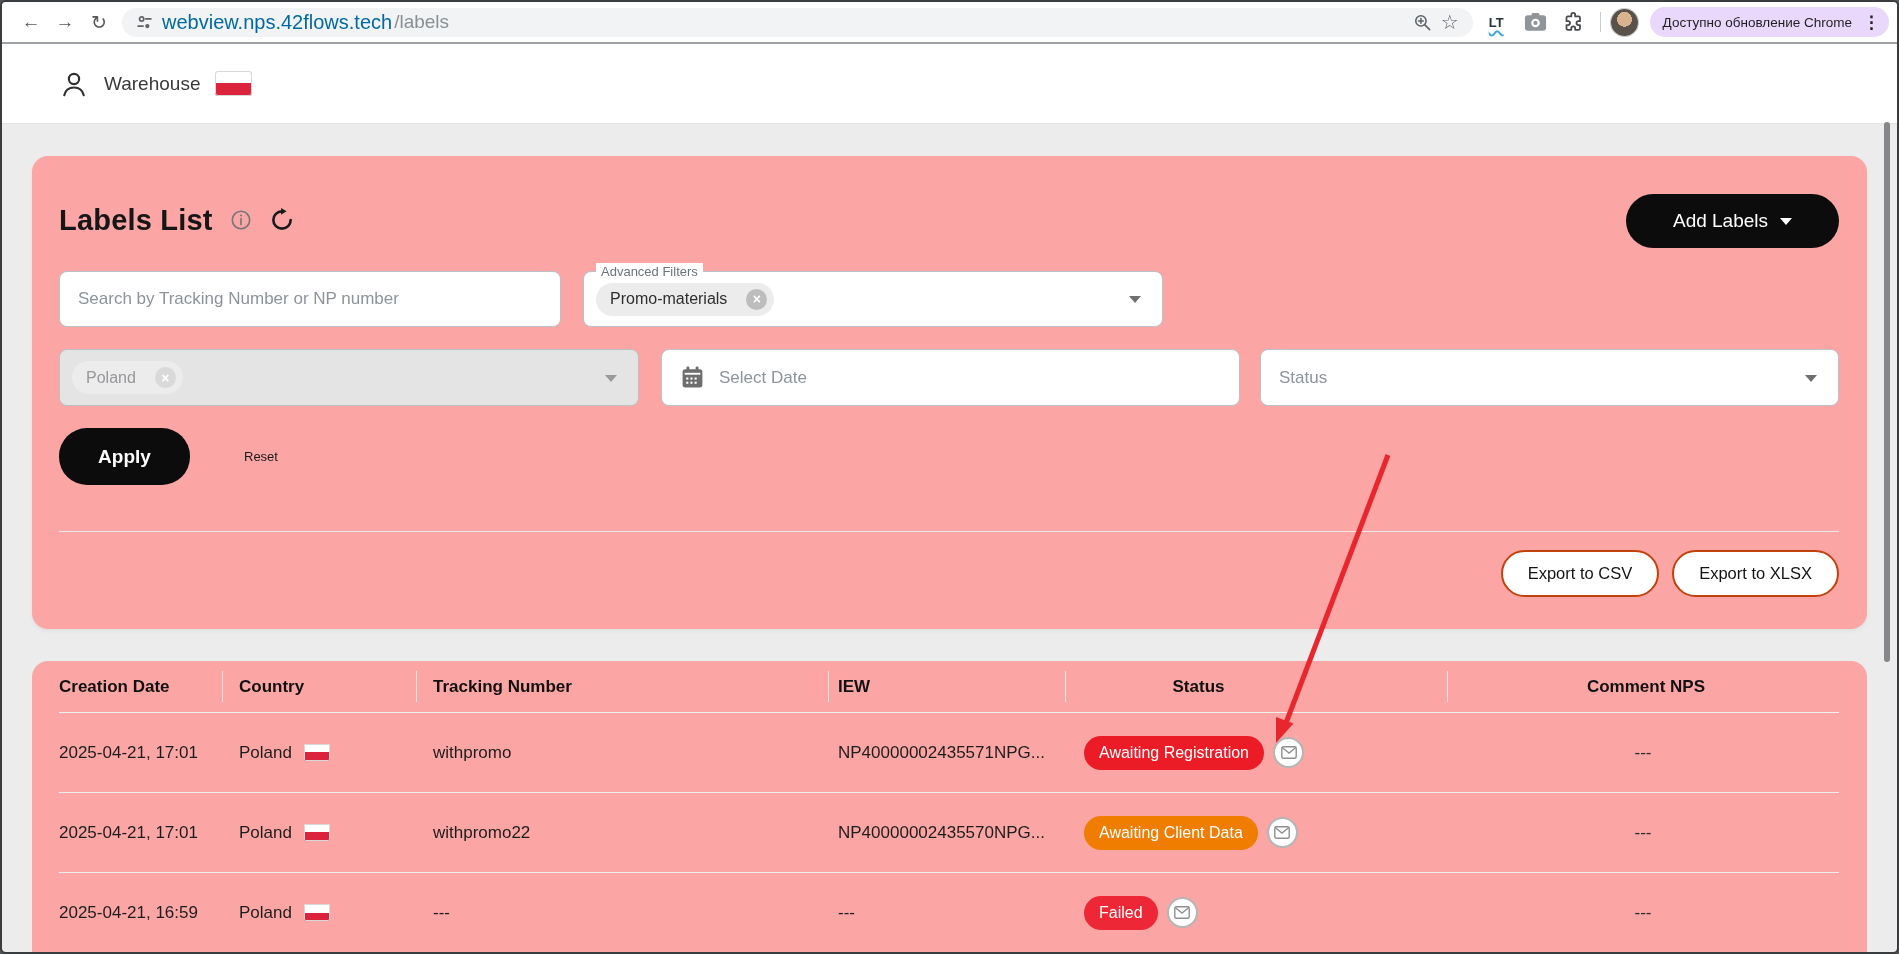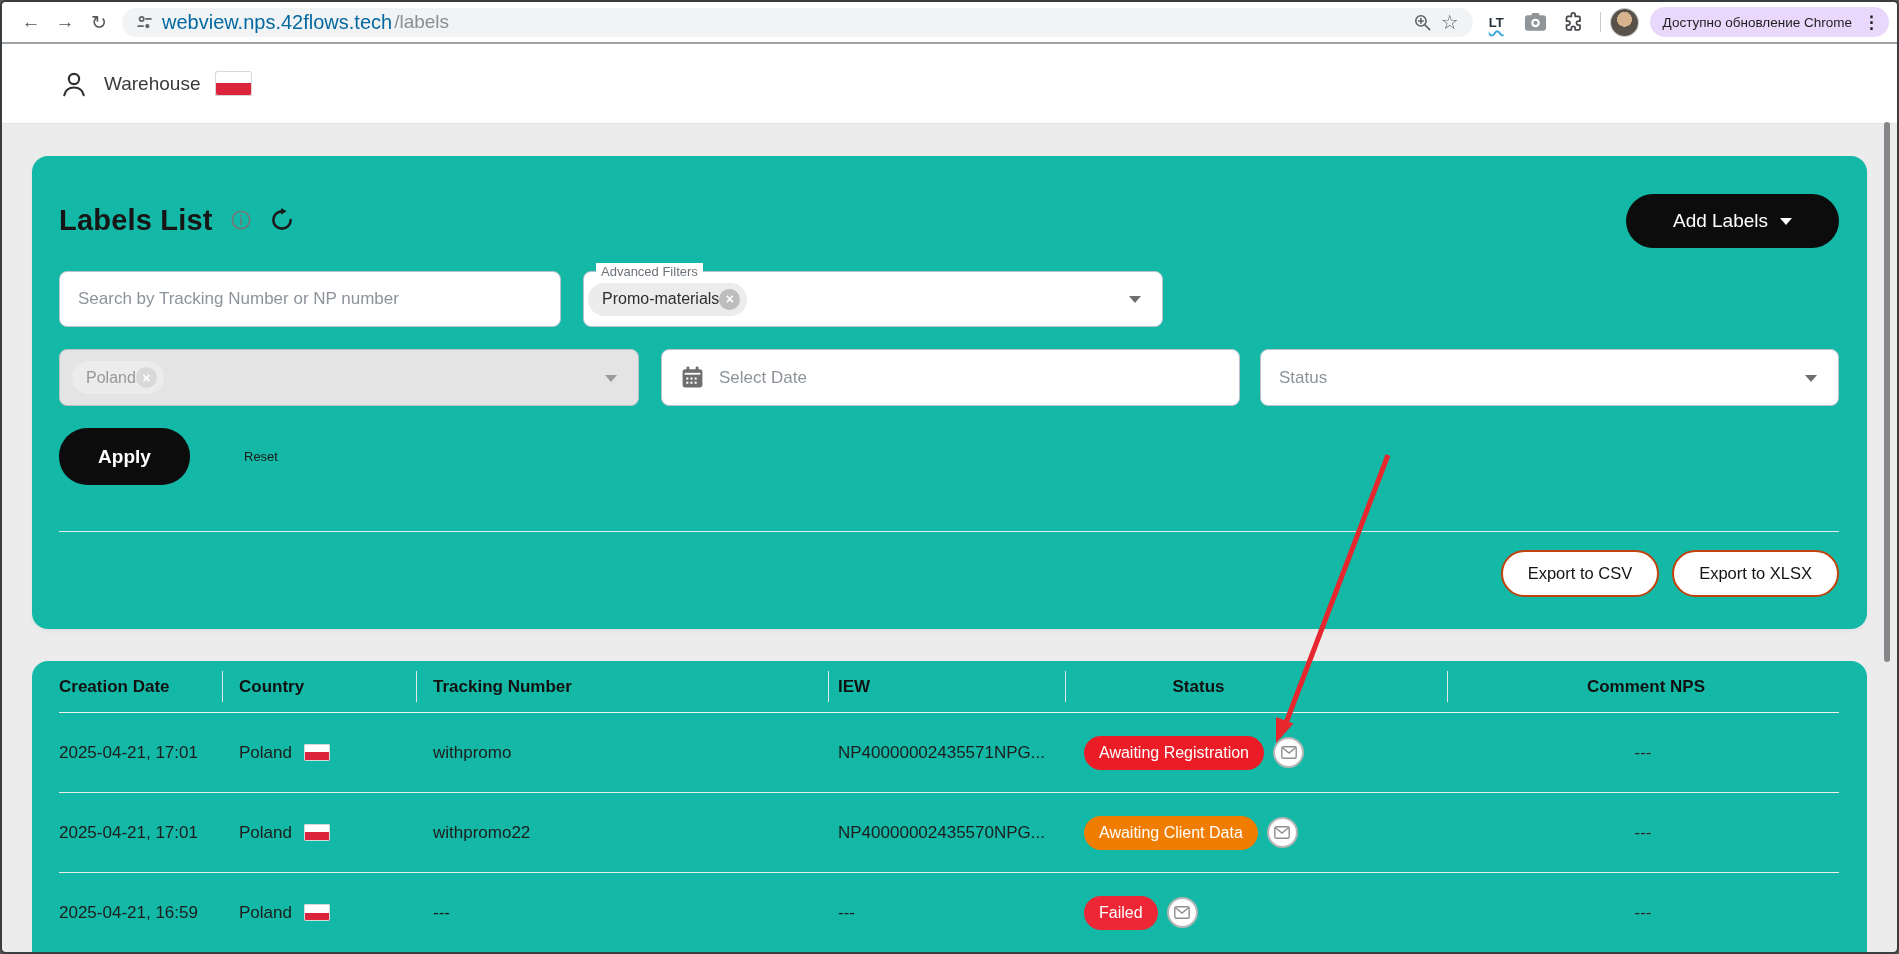--- a/index.html
+++ b/index.html
@@ -41,46 +41,46 @@
   .user-label{ font-size:19px; color:#3a3a3a;}
   .flag{ width:37px; height:25px; border-radius:3px;
     background:linear-gradient(#ffffff 0 50%, #dc233c 50% 100%);
     box-shadow:inset 0 0 0 1px #d8d8d8;}
   .flag-sm{ width:26px; height:17px; border-radius:2px;
     background:linear-gradient(#ffffff 0 50%, #dc233c 50% 100%);
     box-shadow:inset 0 0 0 1px #d8d8d8; flex:0 0 auto;}
 
   
   .main{ padding:32px 30px 0; }
-  .card{ background:#14b8a6; border-radius:16px; box-shadow:0 2px 4px rgba(0,0,0,.05);}
+  .card{ background:#fca5a5; border-radius:16px; box-shadow:0 2px 4px rgba(0,0,0,.05);}
   .filters-card{ position:relative; padding:47px 28px 32px 27px; }
 
   .title-row{ display:flex; align-items:center; gap:17px; height:34px;}
   .page-title{ font-size:29px; font-weight:800; color:#161616; letter-spacing:.2px;}
   .icon-btn{ display:flex; align-items:center; justify-content:center; background:none; border:none; cursor:pointer;}
 
   .add-labels{ position:absolute; top:38px; right:28px; width:213px; height:54px;
     border-radius:27px; background:#0c0c0c; color:#fff; font-size:19px; border:none;
     display:flex; align-items:center; justify-content:center; gap:12px; cursor:pointer;}
   .caret{ width:0; height:0; border-left:6px solid transparent; border-right:6px solid transparent;
     border-top:7px solid #fff; }
   .caret-gray{ position:absolute; right:21px; top:50%; margin-top:-3px; width:0; height:0;
     border-left:6px solid transparent; border-right:6px solid transparent; border-top:7px solid #6f6f6f;}
 
   .frow1{ display:flex; gap:22px; margin-top:34px;}
   .search-input{ width:502px; height:56px; border:1px solid #b9c1cb; border-radius:8px;
     padding:0 18px; font-size:17px; color:#222; font-family:inherit; background:#fff;}
   .search-input::placeholder{ color:#8d939b; opacity:1;}
 
   .fieldset-box{ position:relative; width:580px; height:56px; border:1px solid #b9c1cb;
-    border-radius:8px; display:flex; align-items:center; padding:0 46px 0 4px; background:#fff;}
+    border-radius:8px; display:flex; align-items:center; padding:0 46px 0 12px; background:#fff;}
   .legend{ position:absolute; top:-9px; left:12px; background:#fff; padding:0 5px;
     font-size:13px; color:#6c737b; line-height:17px;}
 
-  .chip{ display:inline-flex; align-items:center; gap:0; background:#ececec;
+  .chip{ display:inline-flex; align-items:center; gap:19px; background:#ececec;
     border-radius:17px; height:33px; padding:0 7px 0 14px; font-size:16px; color:#2e2e2e; white-space:nowrap;}
   .chip-x{ width:21px; height:21px; border-radius:50%; background:#bdbdbd; color:#fff;
     font-size:14px; font-weight:bold; display:flex; align-items:center; justify-content:center; cursor:pointer;}
   .chip.dis{ color:#97979c; }
   .chip.dis .chip-x{ background:#d9d9d9;}
 
   .frow2{ display:flex; margin-top:22px;}
   .select{ height:57px; border:1px solid #b9c1cb; border-radius:8px; background:#fff;
     display:flex; align-items:center; position:relative; padding:0 46px 0 18px;
     font-size:17px; color:#8d939b; cursor:pointer;}

